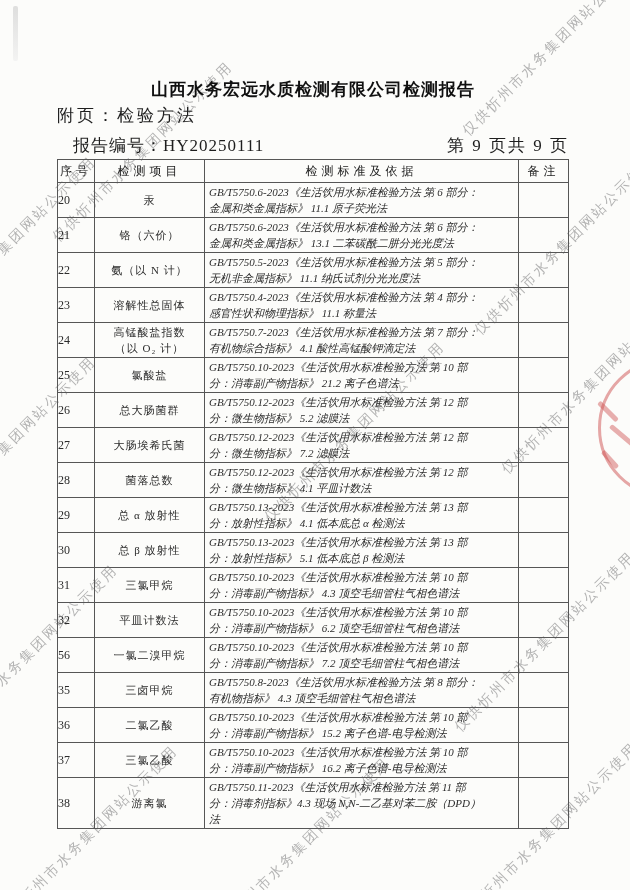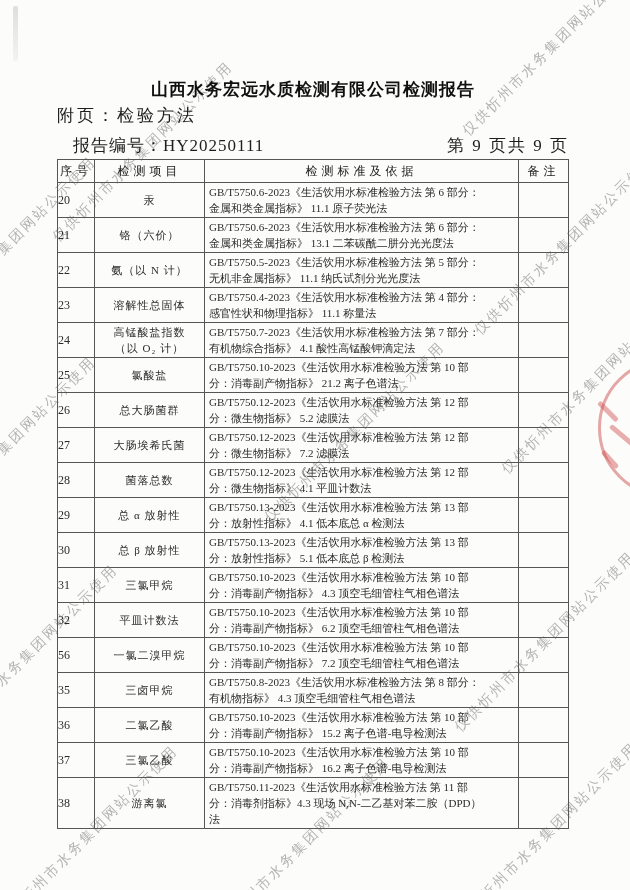--- a/index.html
+++ b/index.html
@@ -106,21 +106,21 @@
   }
   .methods td {
     font-size: 11px;
     line-height: 16px;
     padding: 1px 0;
     color: #2b2b2b;
     vertical-align: middle;
   }
   td.c-no   { text-align: left; font-size: 12px; }
   td.c-item { text-align: center; letter-spacing: 1px; white-space: pre-wrap; }
-  td.c-std  { text-align: left; padding: 1px 4px; white-space: pre-wrap; }
+  td.c-std  { text-align: left; padding: 1px 4px; white-space: pre-wrap; font-style: italic; }
   td.c-remark { text-align: center; }
 </style>
 </head>
 <body>
 
 <div class="page">
 
   <div class="scan-smudge"></div>
 
   <div id="watermark-layer">

